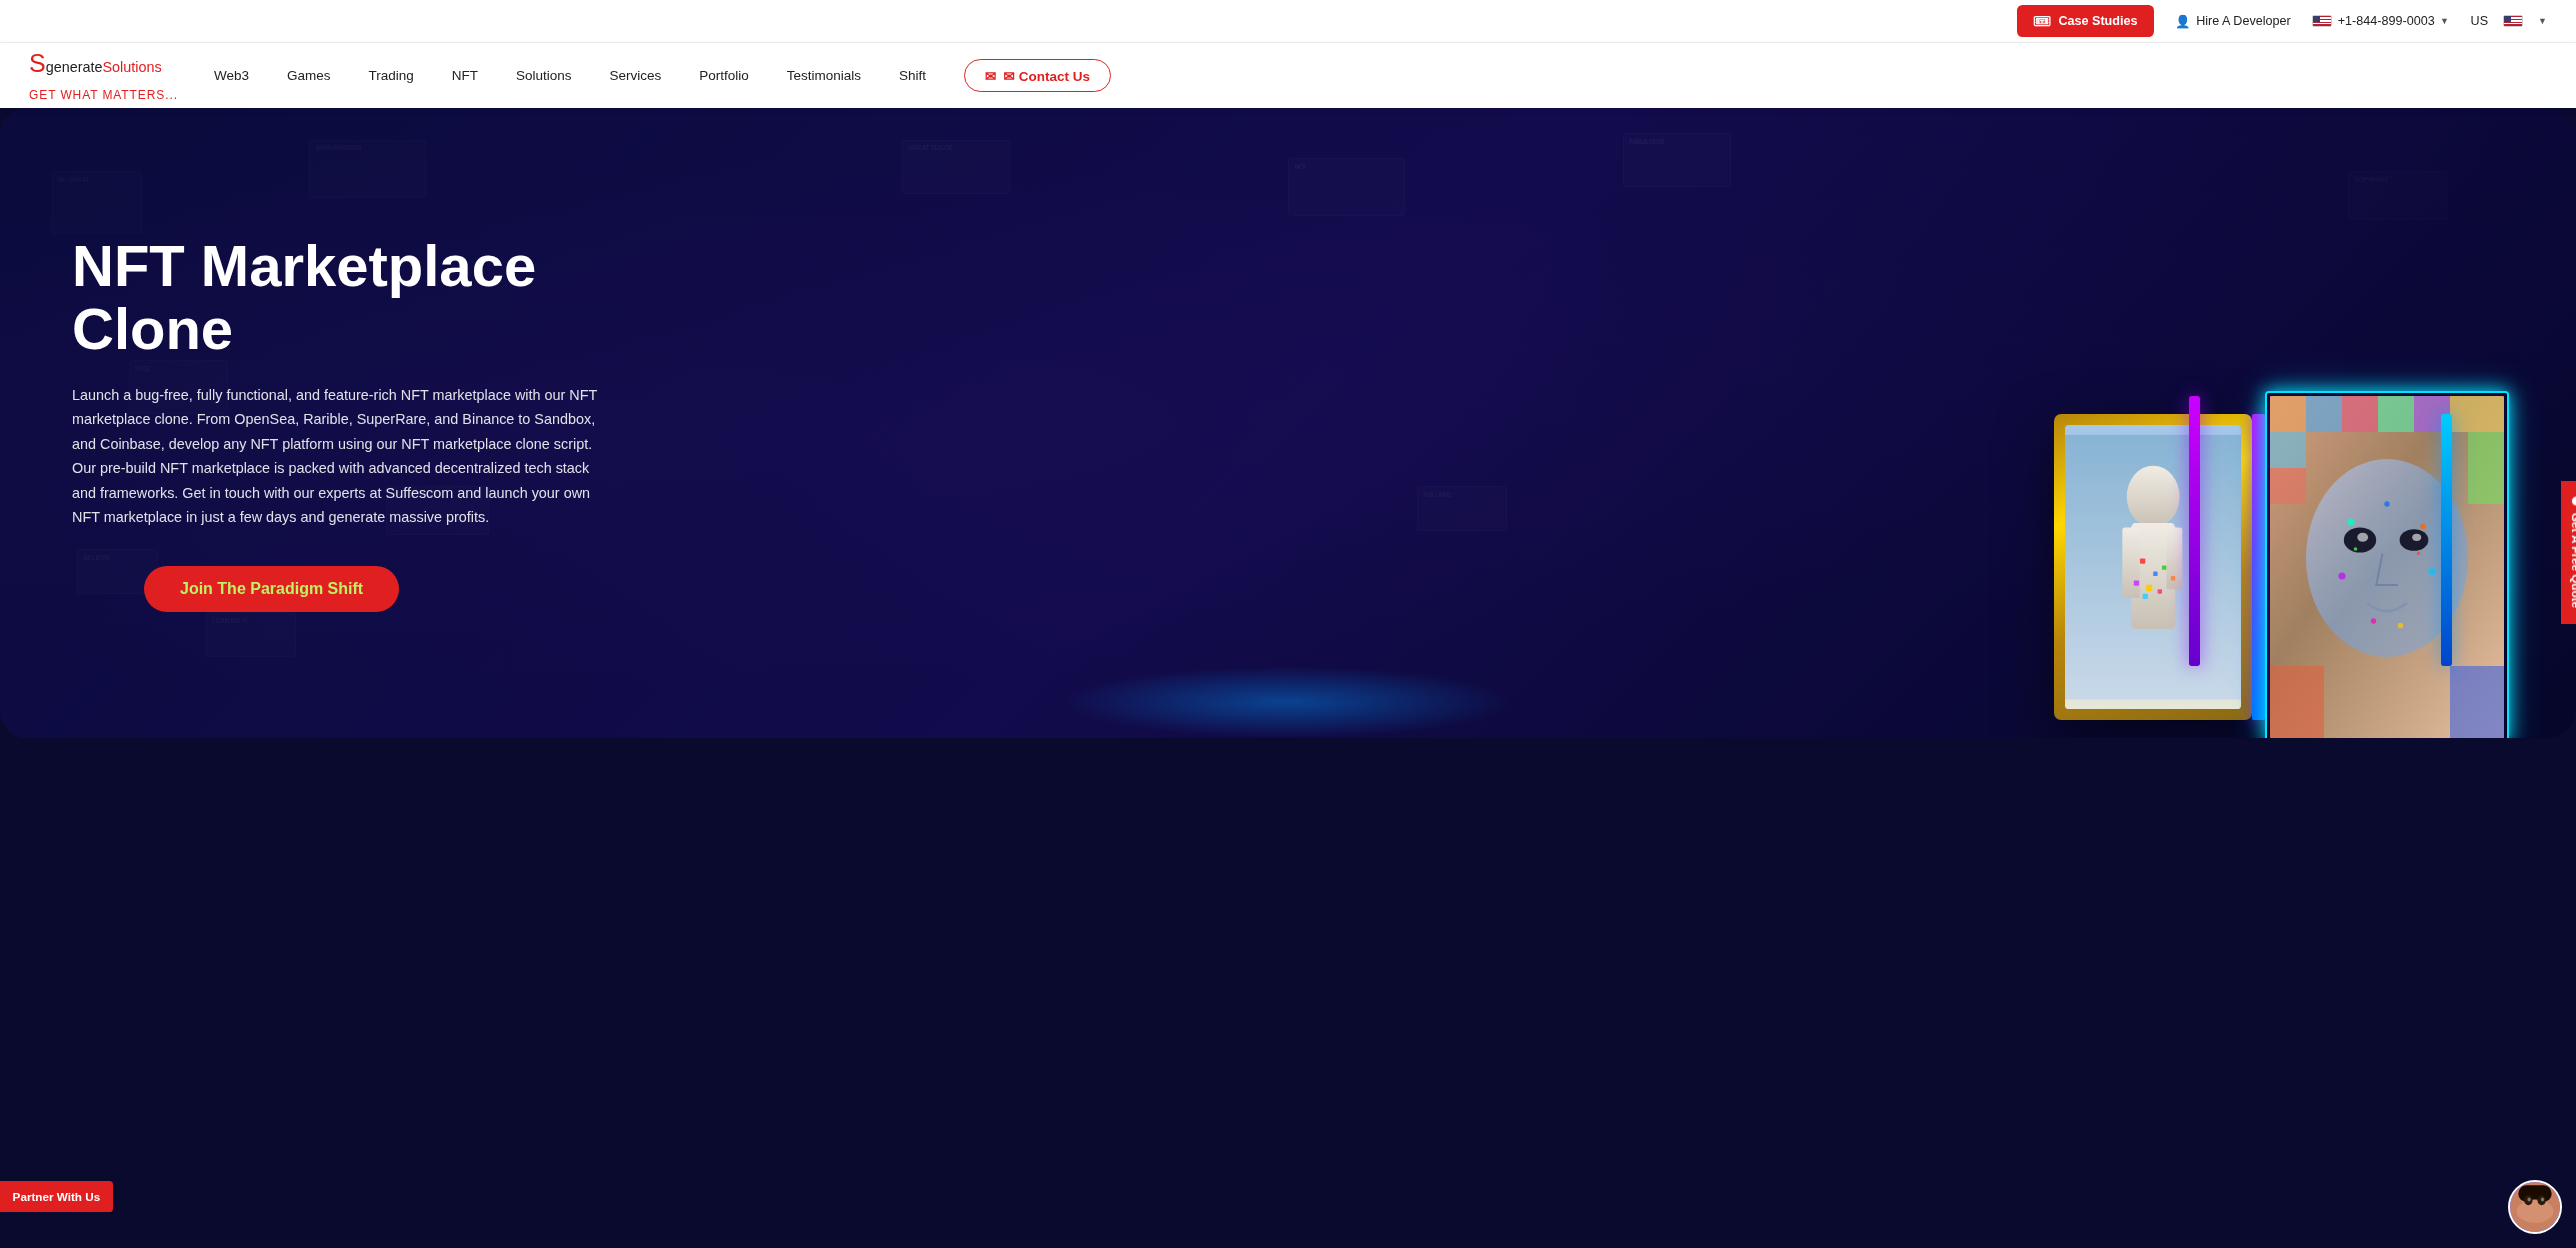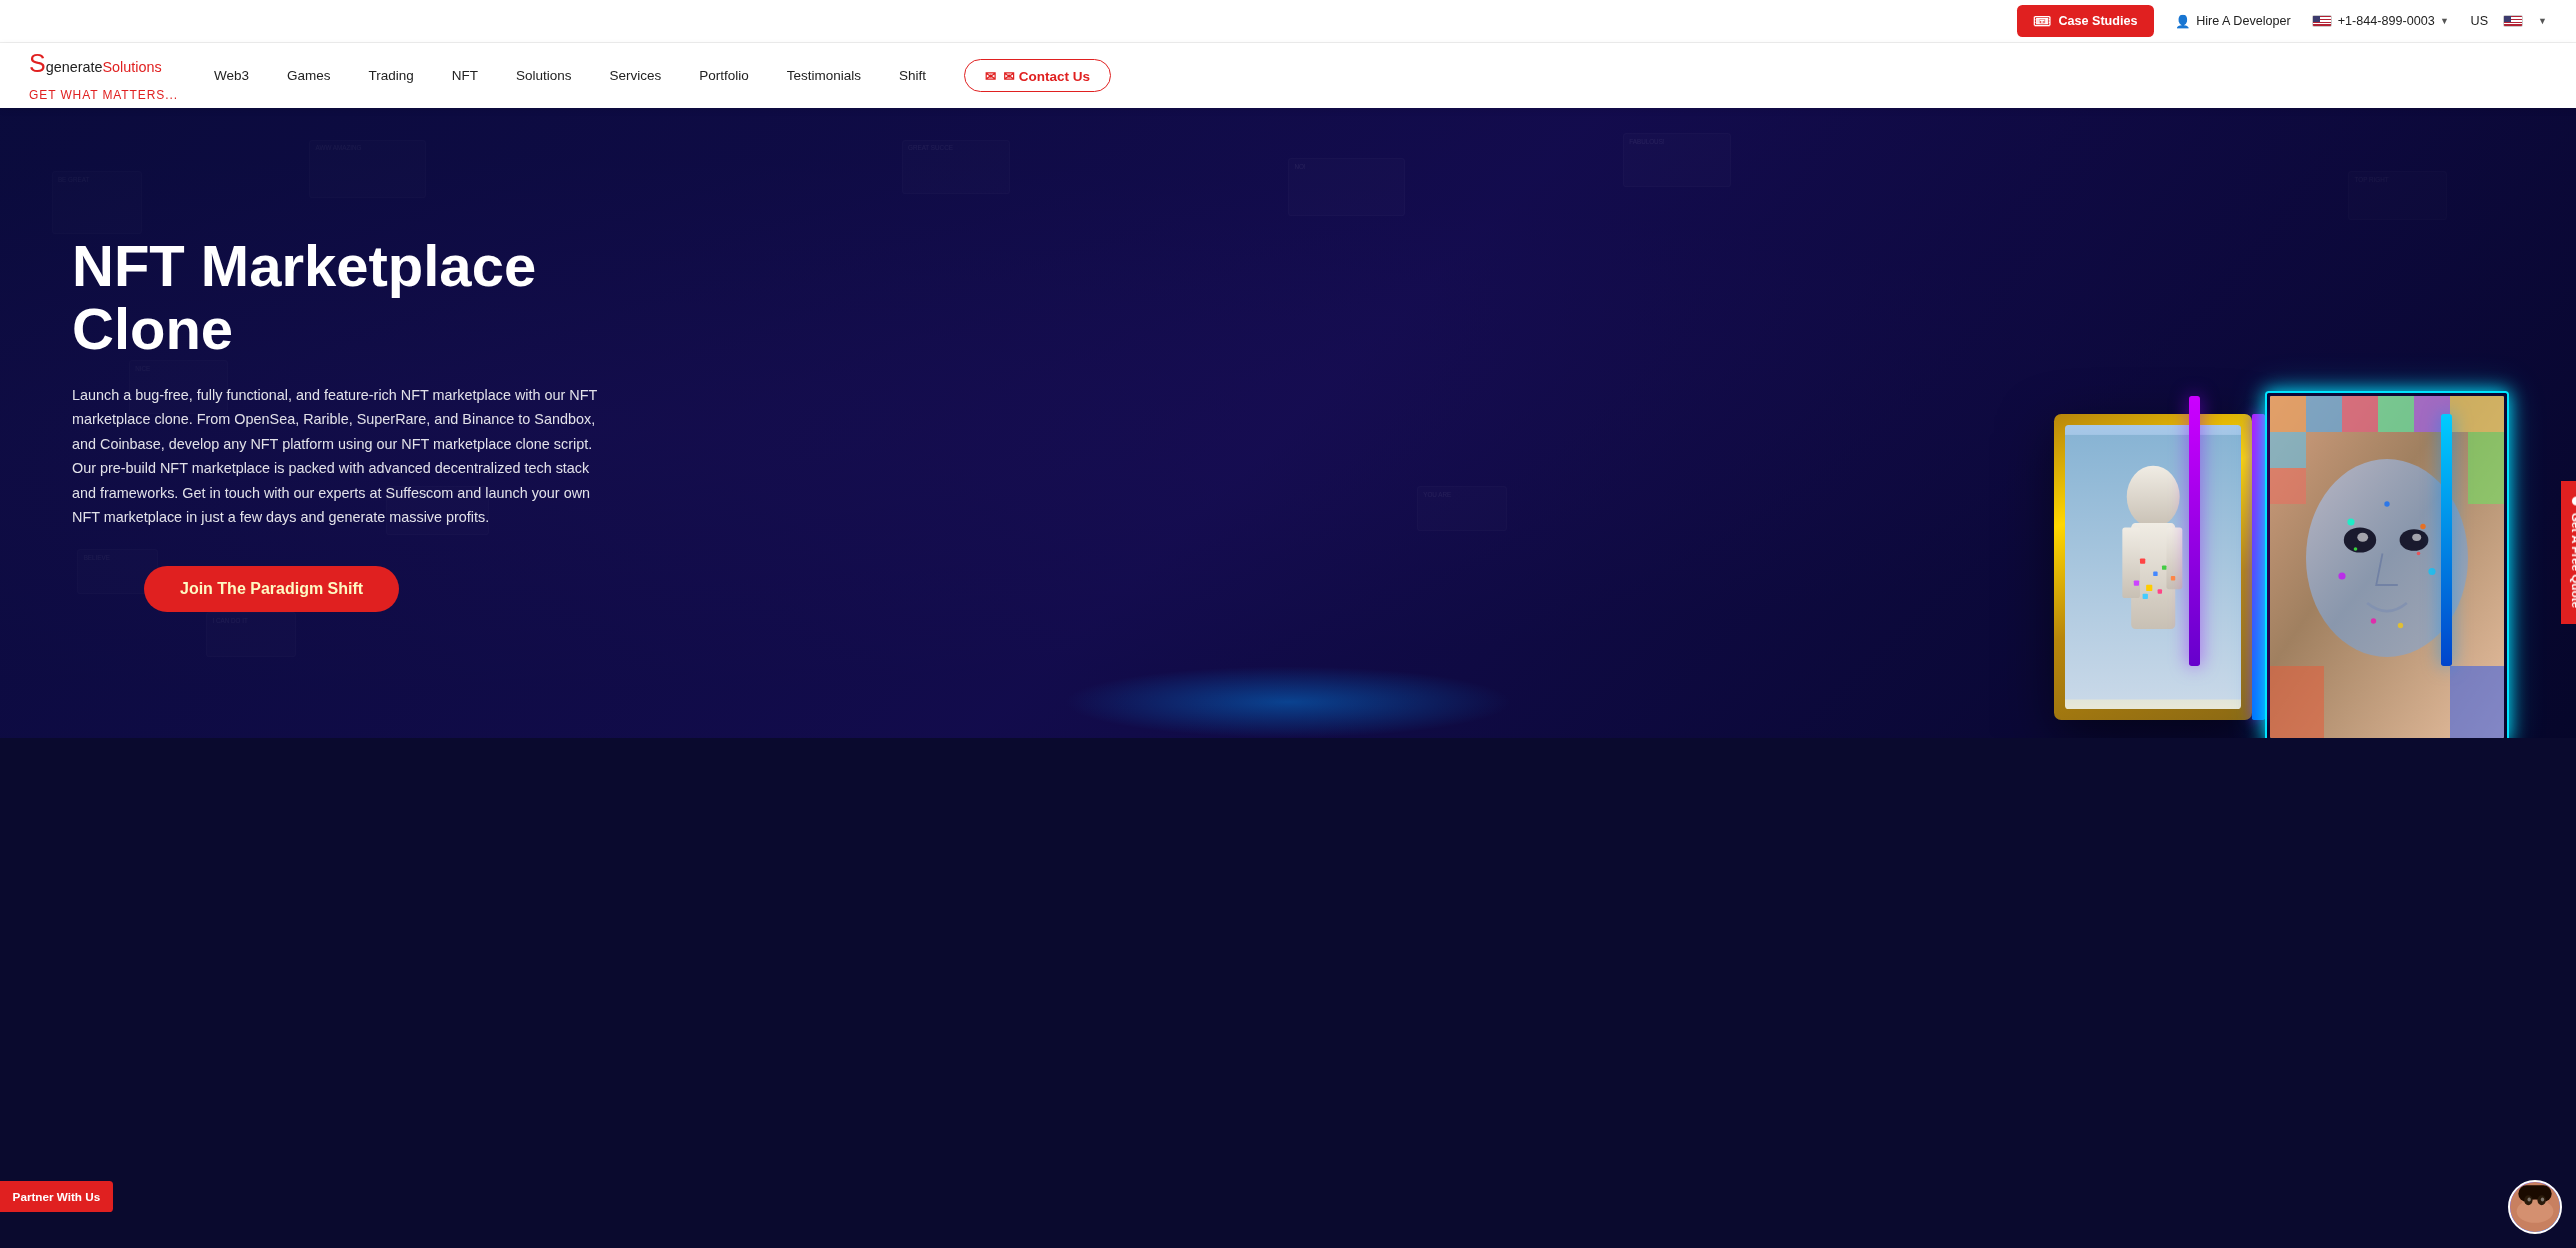--- a/index.html
+++ b/index.html
@@ -135,20 +135,21 @@
     }
 
     
     .hero {
       position: relative;
       min-height: 630px;
       background: #0d1040;
       overflow: hidden;
       display: flex;
       align-items: center;
+      border-radius: 27px;
     }
     .hero-bg {
       position: absolute;
       inset: 0;
       background: linear-gradient(135deg, rgba(10,10,60,0.85) 0%, rgba(20,10,80,0.75) 50%, rgba(5,5,40,0.9) 100%);
       z-index: 1;
     }
     
     .hero-bg-pattern {
       position: absolute;
@@ -191,21 +192,21 @@
     }
     .hero-desc {
       font-size: 14.4px;
       line-height: 1.7;
       color: rgba(255,255,255,0.88);
       margin-bottom: 36px;
       max-width: 558px;
     }
     .hero-cta-btn {
       background: #e02020;
-      color: #fef9c3;
+      color: #bef264;
       border: none;
       border-radius: 29px;
       padding: 14.4px 36px;
       font-size: 16px;
       font-weight: 700;
       cursor: pointer;
       text-decoration: none;
       display: inline-block;
       margin-left: 72px;
     }

